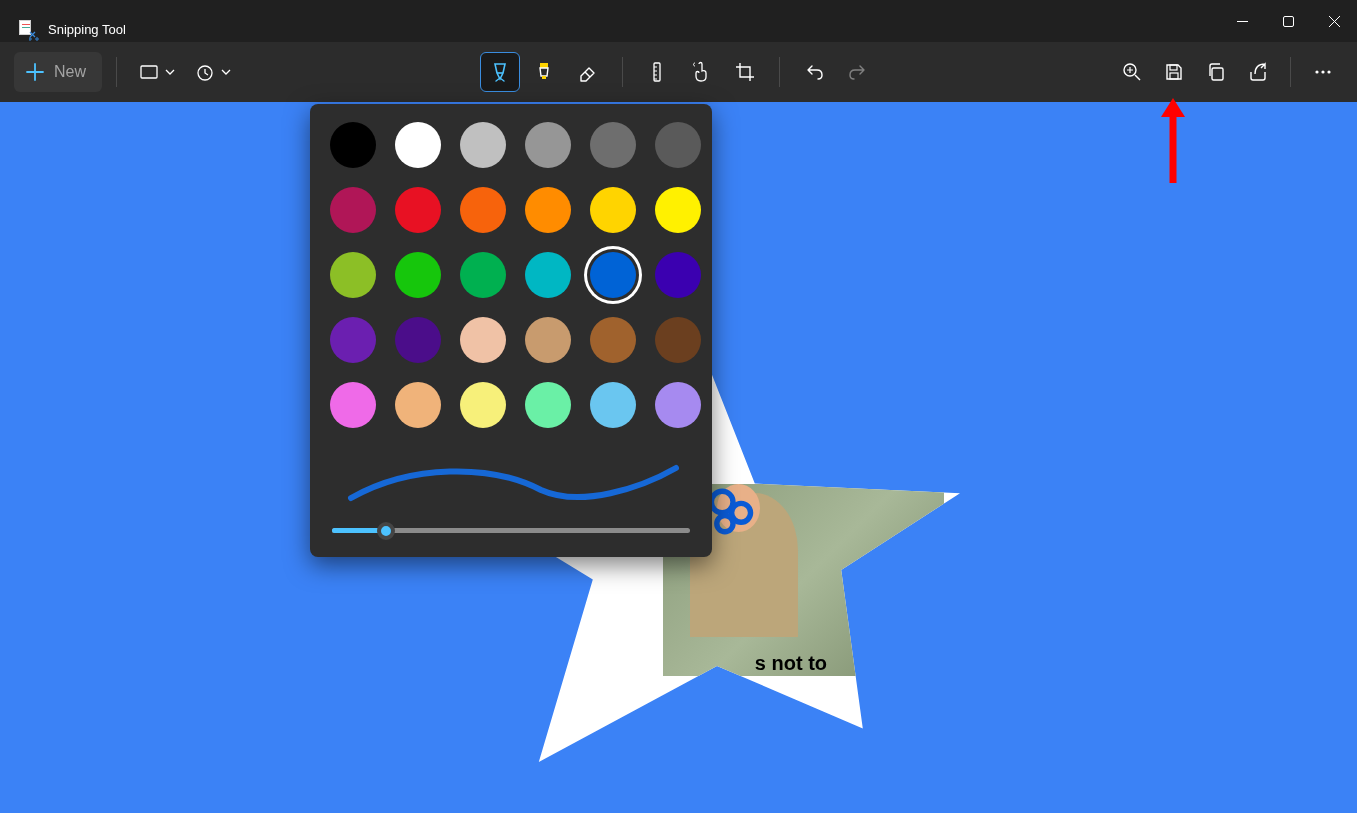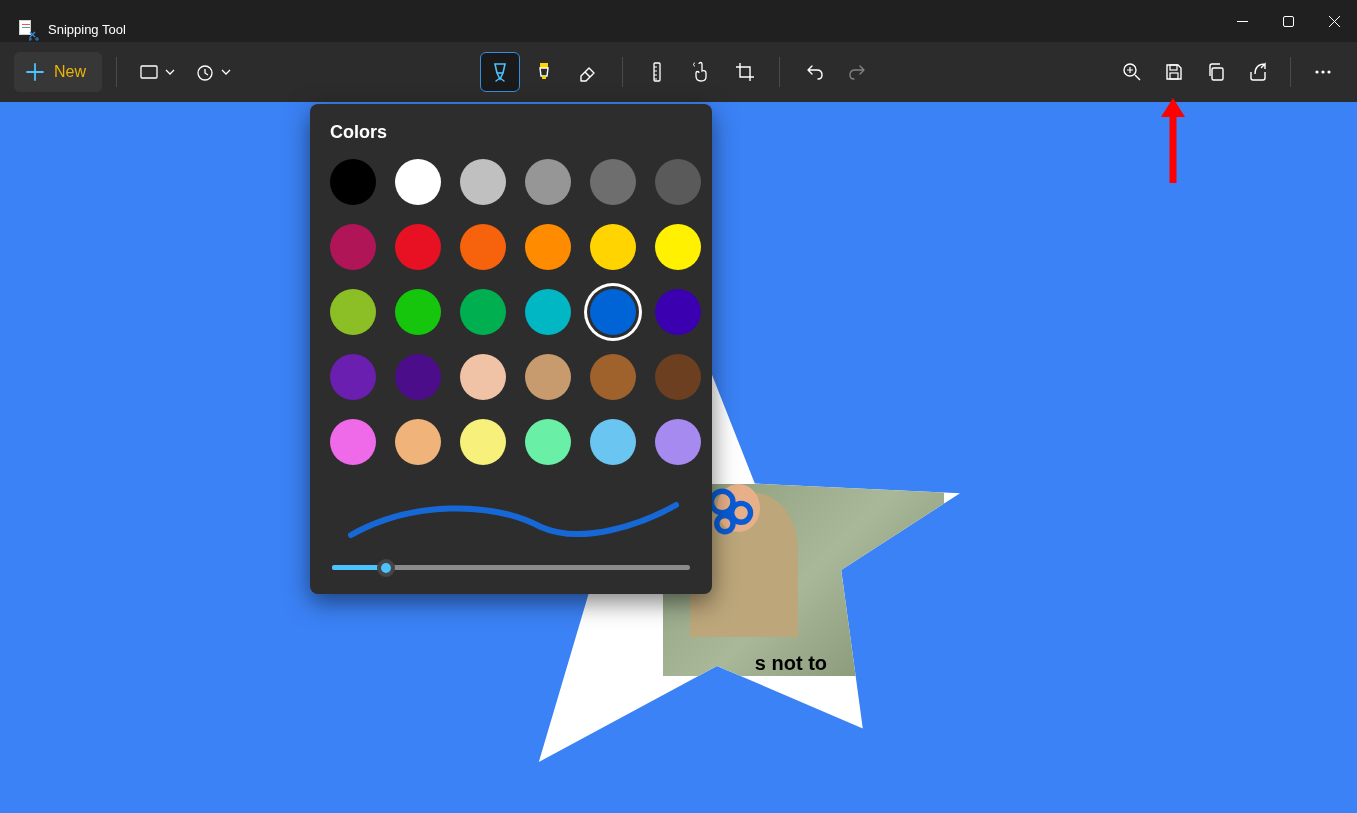--- a/index.html
+++ b/index.html
@@ -44,21 +44,21 @@
       position: relative;
     }
     .new-btn {
       background:#373737;
       border-radius:6px;
       padding: 8px 16px 8px 12px;
       display:flex;
       align-items:center;
       gap:10px;
       font-size:16px;
-      color:#eab308;
+      color:#a3a3a3;
       height:40px;
     }
     .new-btn svg { width:18px; height:18px; stroke:#4cc2ff; }
     .tb-sep { width:1px; height:30px; background:#4a4a4a; margin:0 10px;}
     .tb-dropdown {
       display:flex; align-items:center; gap:6px; padding:6px 8px;
       color:#fff;
     }
     .tb-dropdown svg.icon { width:20px; height:20px; }
     .tb-dropdown svg.chev { width:10px; height:10px; }
@@ -336,21 +336,20 @@
             <circle cx="26" cy="20" r="7" stroke="#0a5bd6" stroke-width="4" fill="none"></circle>
             <circle cx="14" cy="28" r="6" stroke="#0a5bd6" stroke-width="4" fill="none"></circle>
           </svg>
       </div>
       <div class="star-text">s not to</div>
     </div>
   </div>
 </div>
 
 <div class="color-panel">
-  <div class="panel-heading">Colors</div>
   <div class="swatches" id="swatches">
       <div class="swatch" style="background: rgb(0, 0, 0);"></div>
       <div class="swatch" style="background: rgb(255, 255, 255);"></div>
       <div class="swatch" style="background: rgb(192, 192, 192);"></div>
       <div class="swatch" style="background: rgb(150, 150, 150);"></div>
       <div class="swatch" style="background: rgb(110, 110, 110);"></div>
       <div class="swatch" style="background: rgb(90, 90, 90);"></div>
       <div class="swatch" style="background: rgb(176, 22, 87);"></div>
       <div class="swatch" style="background: rgb(232, 17, 35);"></div>
       <div class="swatch" style="background: rgb(247, 99, 12);"></div>

